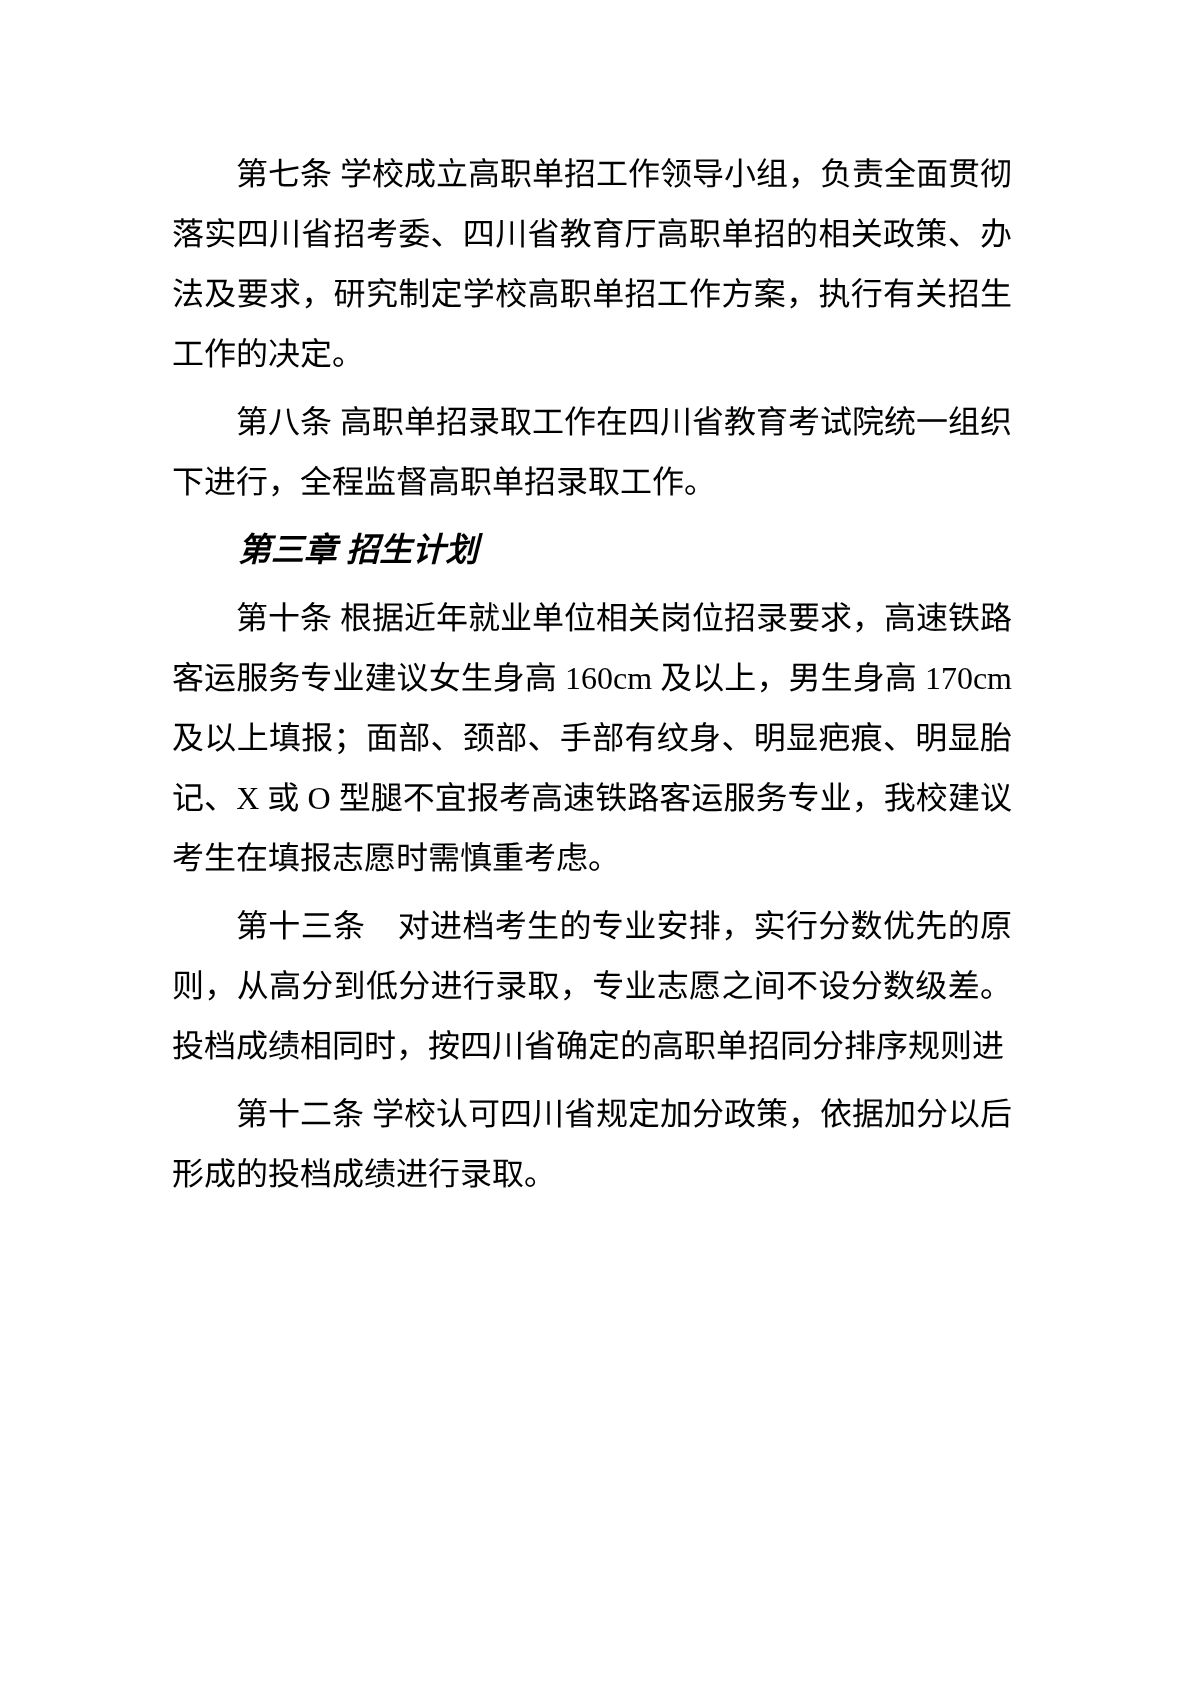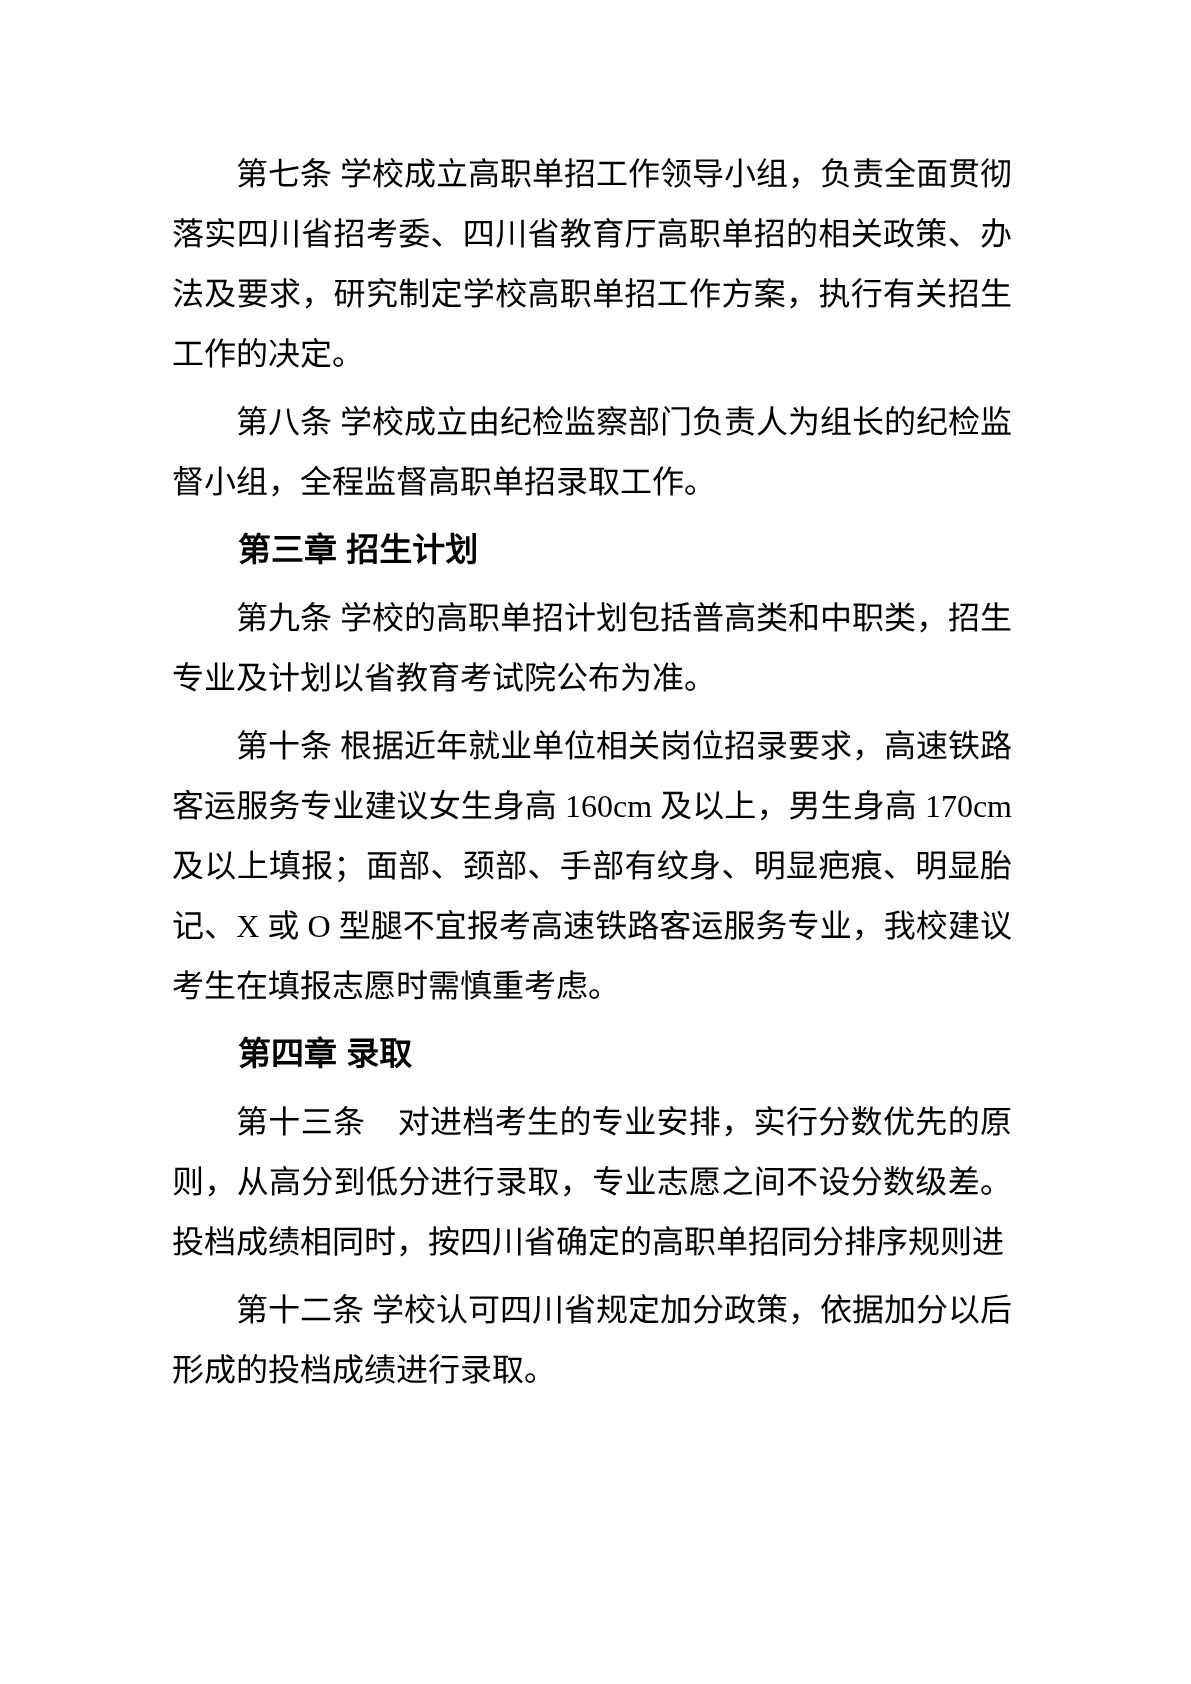--- a/index.html
+++ b/index.html
@@ -31,35 +31,34 @@
     word-break: normal;
   }
   .chapter-heading {
     margin: 0 0 8px 0;
     font-family: "Liberation Sans", "DejaVu Sans", sans-serif;
     font-weight: 700;
     font-size: 33px;
     line-height: 60px;
     color: #000000;
     text-indent: 2em;
+    font-style: italic;
   }
 </style>
 </head>
 <body>
 
 <div class="page">
   <p class="body-paragraph">第七条 学校成立高职单招工作领导小组，负责全面贯彻落实四川省招考委、四川省教育厅高职单招的相关政策、办法及要求，研究制定学校高职单招工作方案，执行有关招生工作的决定。</p>
 
-  <p class="body-paragraph">第八条 学校成立由纪检监察部门负责人为组长的纪检监督小组，全程监督高职单招录取工作。</p>
+  <p class="body-paragraph">第八条 高职单招录取工作在四川省教育考试院统一组织下进行，全程监督高职单招录取工作。</p>
 
   <h2 class="chapter-heading">第三章 招生计划</h2>
 
-  <p class="body-paragraph">第九条 学校的高职单招计划包括普高类和中职类，招生专业及计划以省教育考试院公布为准。</p>
 
   <p class="body-paragraph">第十条 根据近年就业单位相关岗位招录要求，高速铁路客运服务专业建议女生身高 160cm 及以上，男生身高 170cm 及以上填报；面部、颈部、手部有纹身、明显疤痕、明显胎记、X 或 O 型腿不宜报考高速铁路客运服务专业，我校建议考生在填报志愿时需慎重考虑。</p>
 
-  <h2 class="chapter-heading">第四章 录取</h2>
 
 
   <p class="body-paragraph">第十三条　对进档考生的专业安排，实行分数优先的原则，从高分到低分进行录取，专业志愿之间不设分数级差。投档成绩相同时，按四川省确定的高职单招同分排序规则进</p>
 
   <p class="body-paragraph">第十二条 学校认可四川省规定加分政策，依据加分以后形成的投档成绩进行录取。</p>
 </div>
 
 </body></html>

